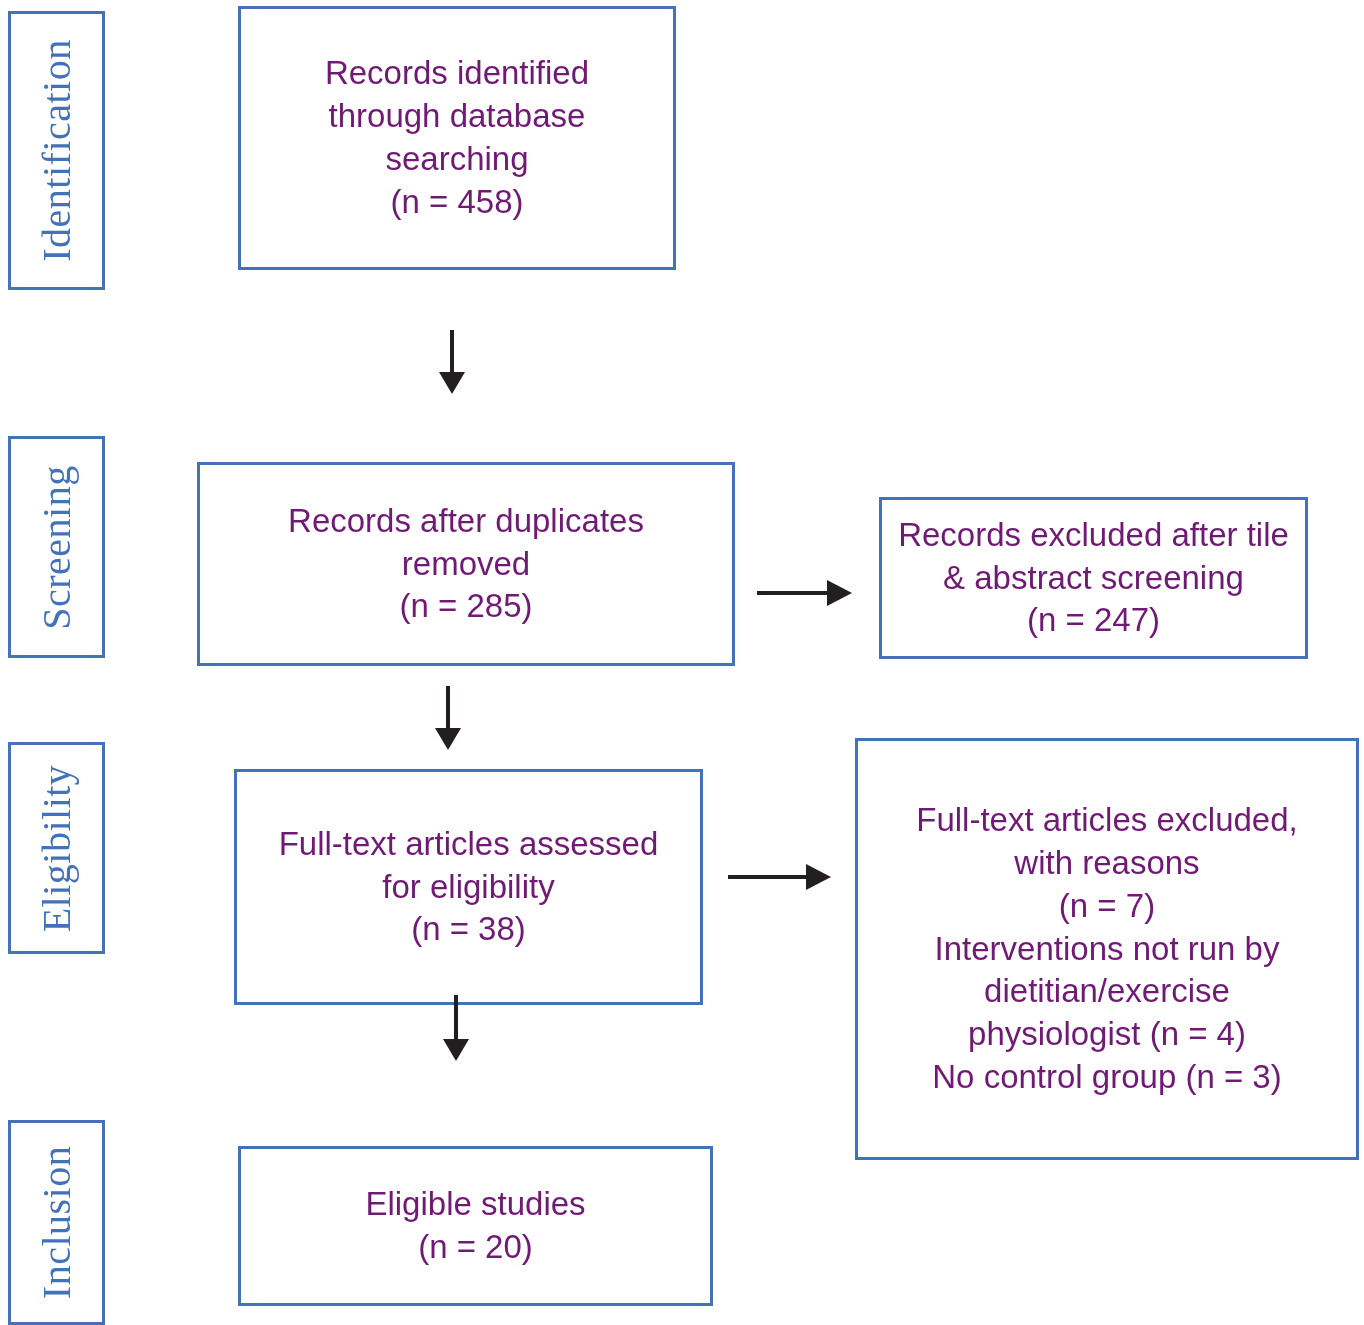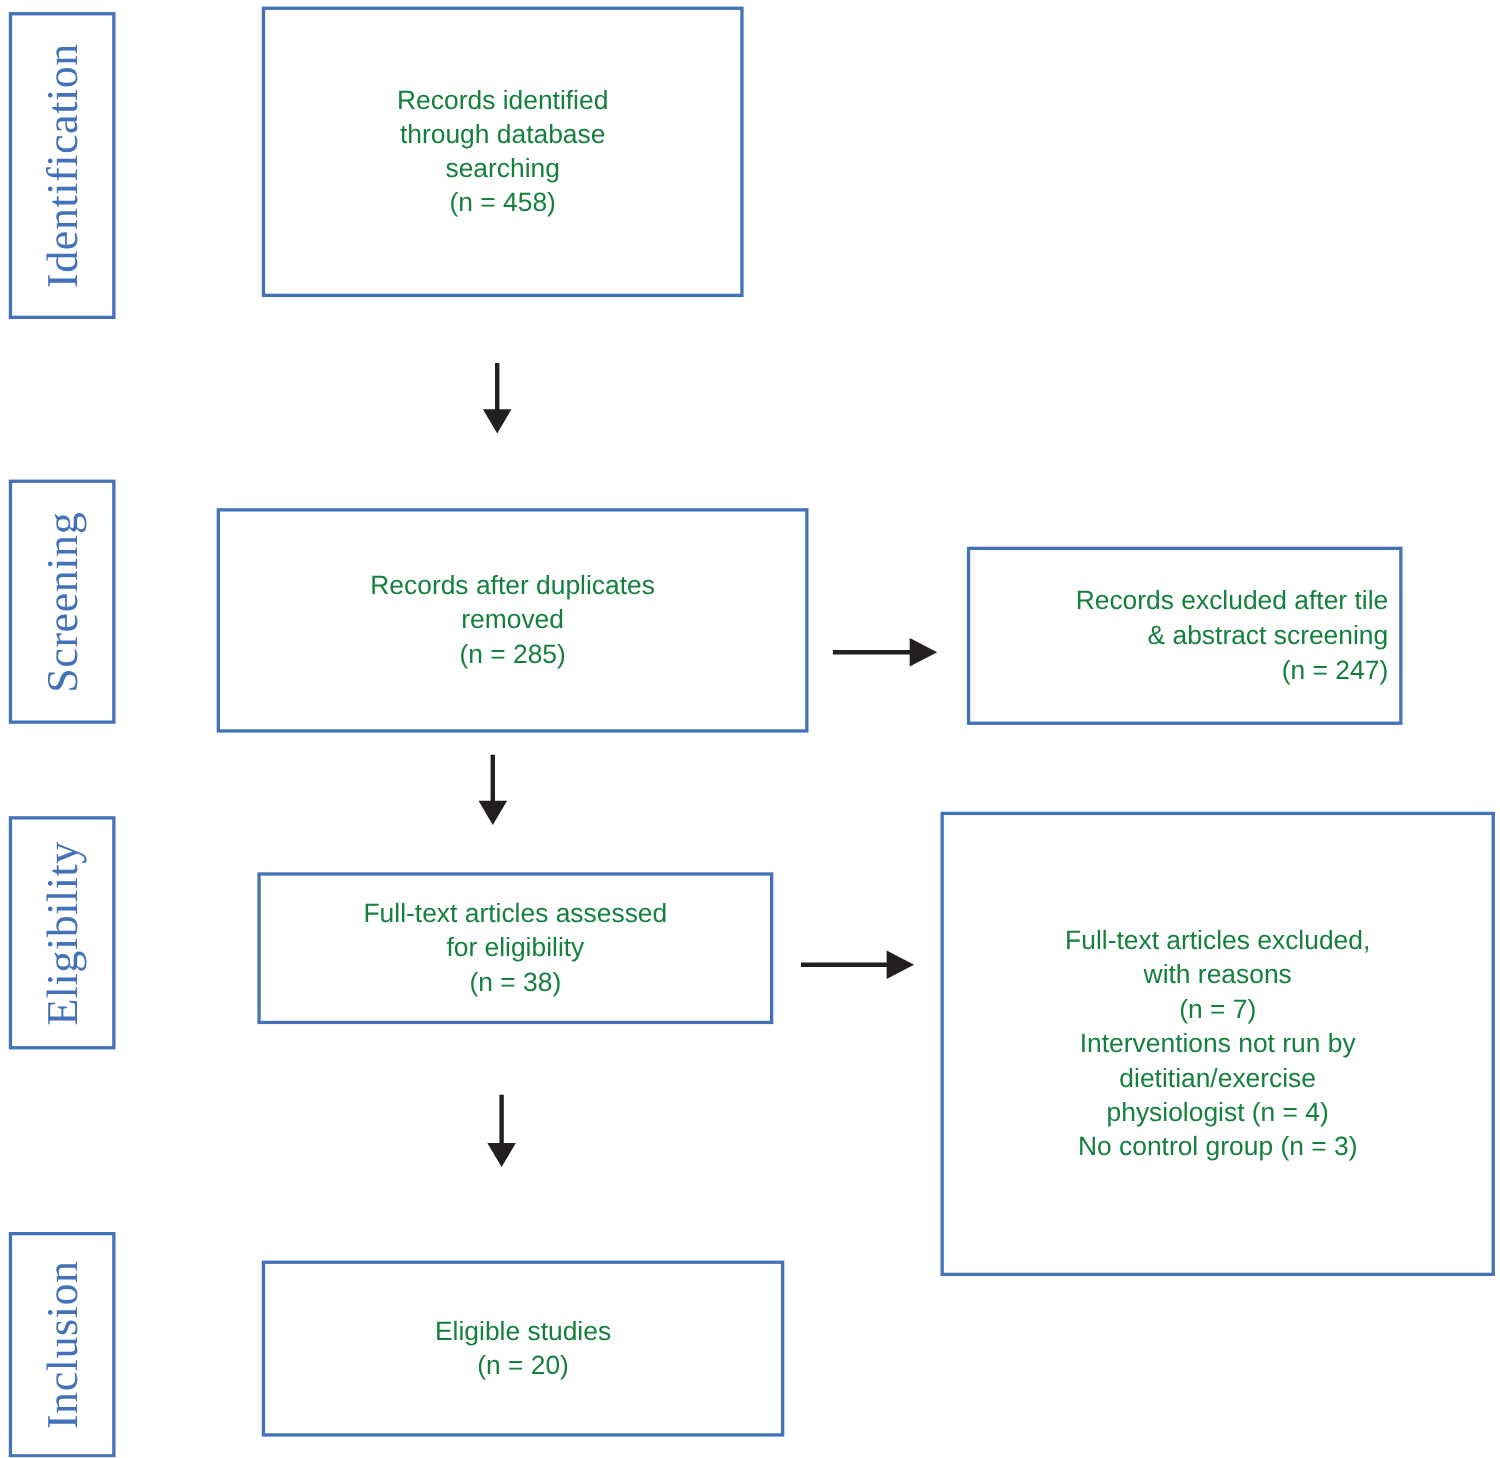--- a/index.html
+++ b/index.html
@@ -40,23 +40,23 @@
   
   .flow-box {
     position: absolute;
     border: 3px solid #4472b8;
     background: #ffffff;
     box-sizing: border-box;
     display: flex;
     align-items: center;
     justify-content: center;
     text-align: center;
-    color: #15803d;
+    color: #701a75;
     font-family: "Liberation Sans", sans-serif;
-    font-size: 24px;
+    font-size: 33px;
     line-height: 1.30;
     padding: 4px 10px;
   }
   .flow-box .lines {
     width: 100%;
     white-space: pre-line;
   }
 
   
   .arrow {
@@ -91,27 +91,27 @@
 searching
 (n = 458)</div>
   </div>
 
   <div class="flow-box" style="left:197px; top:462px; width:538px; height:204px;">
     <div class="lines">Records after duplicates
 removed
 (n = 285)</div>
   </div>
 
-  <div class="flow-box" style="left:879px; top:497px; width:396px; height:162px;text-align:right;">
+  <div class="flow-box" style="left:879px; top:497px; width:429px; height:162px;">
     <div class="lines">Records excluded after tile
 &amp; abstract screening
 (n = 247)</div>
   </div>
 
-  <div class="flow-box" style="left:234px; top:769px; width:469px; height:138px;margin-top:24px;">
+  <div class="flow-box" style="left:234px; top:769px; width:469px; height:236px;">
     <div class="lines">Full-text articles assessed
 for eligibility
 (n = 38)</div>
   </div>
 
   <div class="flow-box" style="left:855px; top:738px; width:504px; height:422px;">
     <div class="lines">Full-text articles excluded,
 with reasons
 (n = 7)
 Interventions not run by

